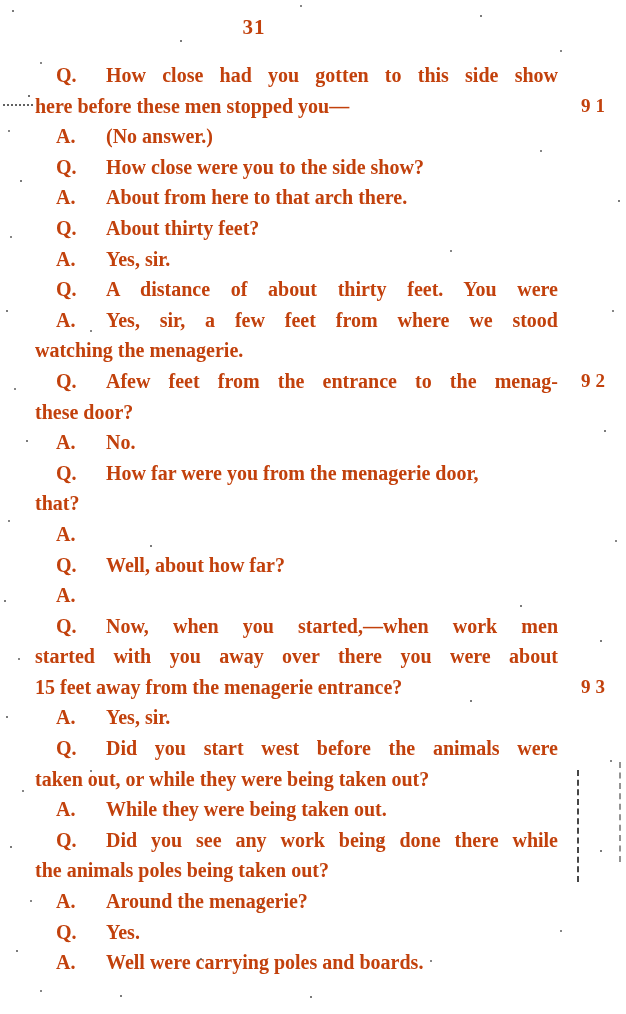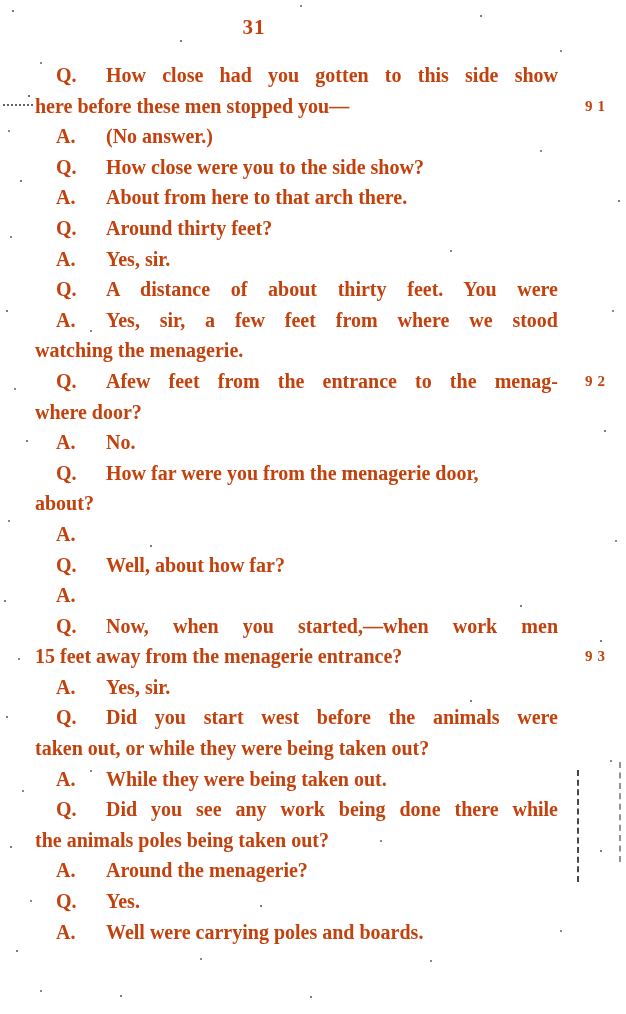--- a/index.html
+++ b/index.html
@@ -37,21 +37,21 @@
   .speaker {
     flex:0 0 50px;
     margin-left:21px;
     white-space:nowrap;
   }
   .text { flex:1 1 auto; min-width:0; }
   .text.j { text-align:justify; text-align-last:justify;font-family:Liberation Serif, serif; }
   .note {
     position:absolute;
     right:16px; top:0;
-    font-size:15px;
+    font-size:19px;
     letter-spacing:5px;
     line-height:30.6px;
     white-space:nowrap;
   }
   
   .margin-dash {
     position:absolute; left:3px; top:104px;
     width:30px; height:0;
     border-top:2px dotted #3a3a3a;
     opacity:.8;
@@ -118,21 +118,21 @@
   </div>
 
   <div class="line">
     <span class="speaker">A.</span>
     <span class="text">About from here to that arch there.</span>
 
   </div>
 
   <div class="line">
     <span class="speaker">Q.</span>
-    <span class="text">Around thirty feet?</span>
+    <span class="text">About thirty feet?</span>
 
   </div>
 
   <div class="line">
     <span class="speaker">A.</span>
     <span class="text">Yes, sir.</span>
 
   </div>
 
   <div class="line">
@@ -155,39 +155,39 @@
   </div>
 
   <div class="line">
     <span class="speaker">Q.</span>
     <span class="text j">Afew feet from the entrance to the menag-</span>
     <span class="note">92</span>
   </div>
 
   <div class="line cont">
 
-    <span class="text">where door?</span>
+    <span class="text">these door?</span>
 
   </div>
 
   <div class="line">
     <span class="speaker">A.</span>
     <span class="text">No.</span>
 
   </div>
 
   <div class="line">
     <span class="speaker">Q.</span>
     <span class="text">How far were you from the menagerie door,</span>
 
   </div>
 
   <div class="line cont">
 
-    <span class="text">about?</span>
+    <span class="text">that?</span>
 
   </div>
 
   <div class="line">
     <span class="speaker">A.</span>
 
   </div>
 
   <div class="line">
     <span class="speaker">Q.</span>
@@ -199,20 +199,25 @@
     <span class="speaker">A.</span>
 
   </div>
 
   <div class="line">
     <span class="speaker">Q.</span>
     <span class="text j">Now, when you started,—when work men</span>
 
   </div>
 
+  <div class="line cont">
+
+    <span class="text j">started with you away over there you were about</span>
+
+  </div>
 
   <div class="line cont">
 
     <span class="text">15 feet away from the menagerie entrance?</span>
     <span class="note">93</span>
   </div>
 
   <div class="line">
     <span class="speaker">A.</span>
     <span class="text">Yes, sir.</span>

